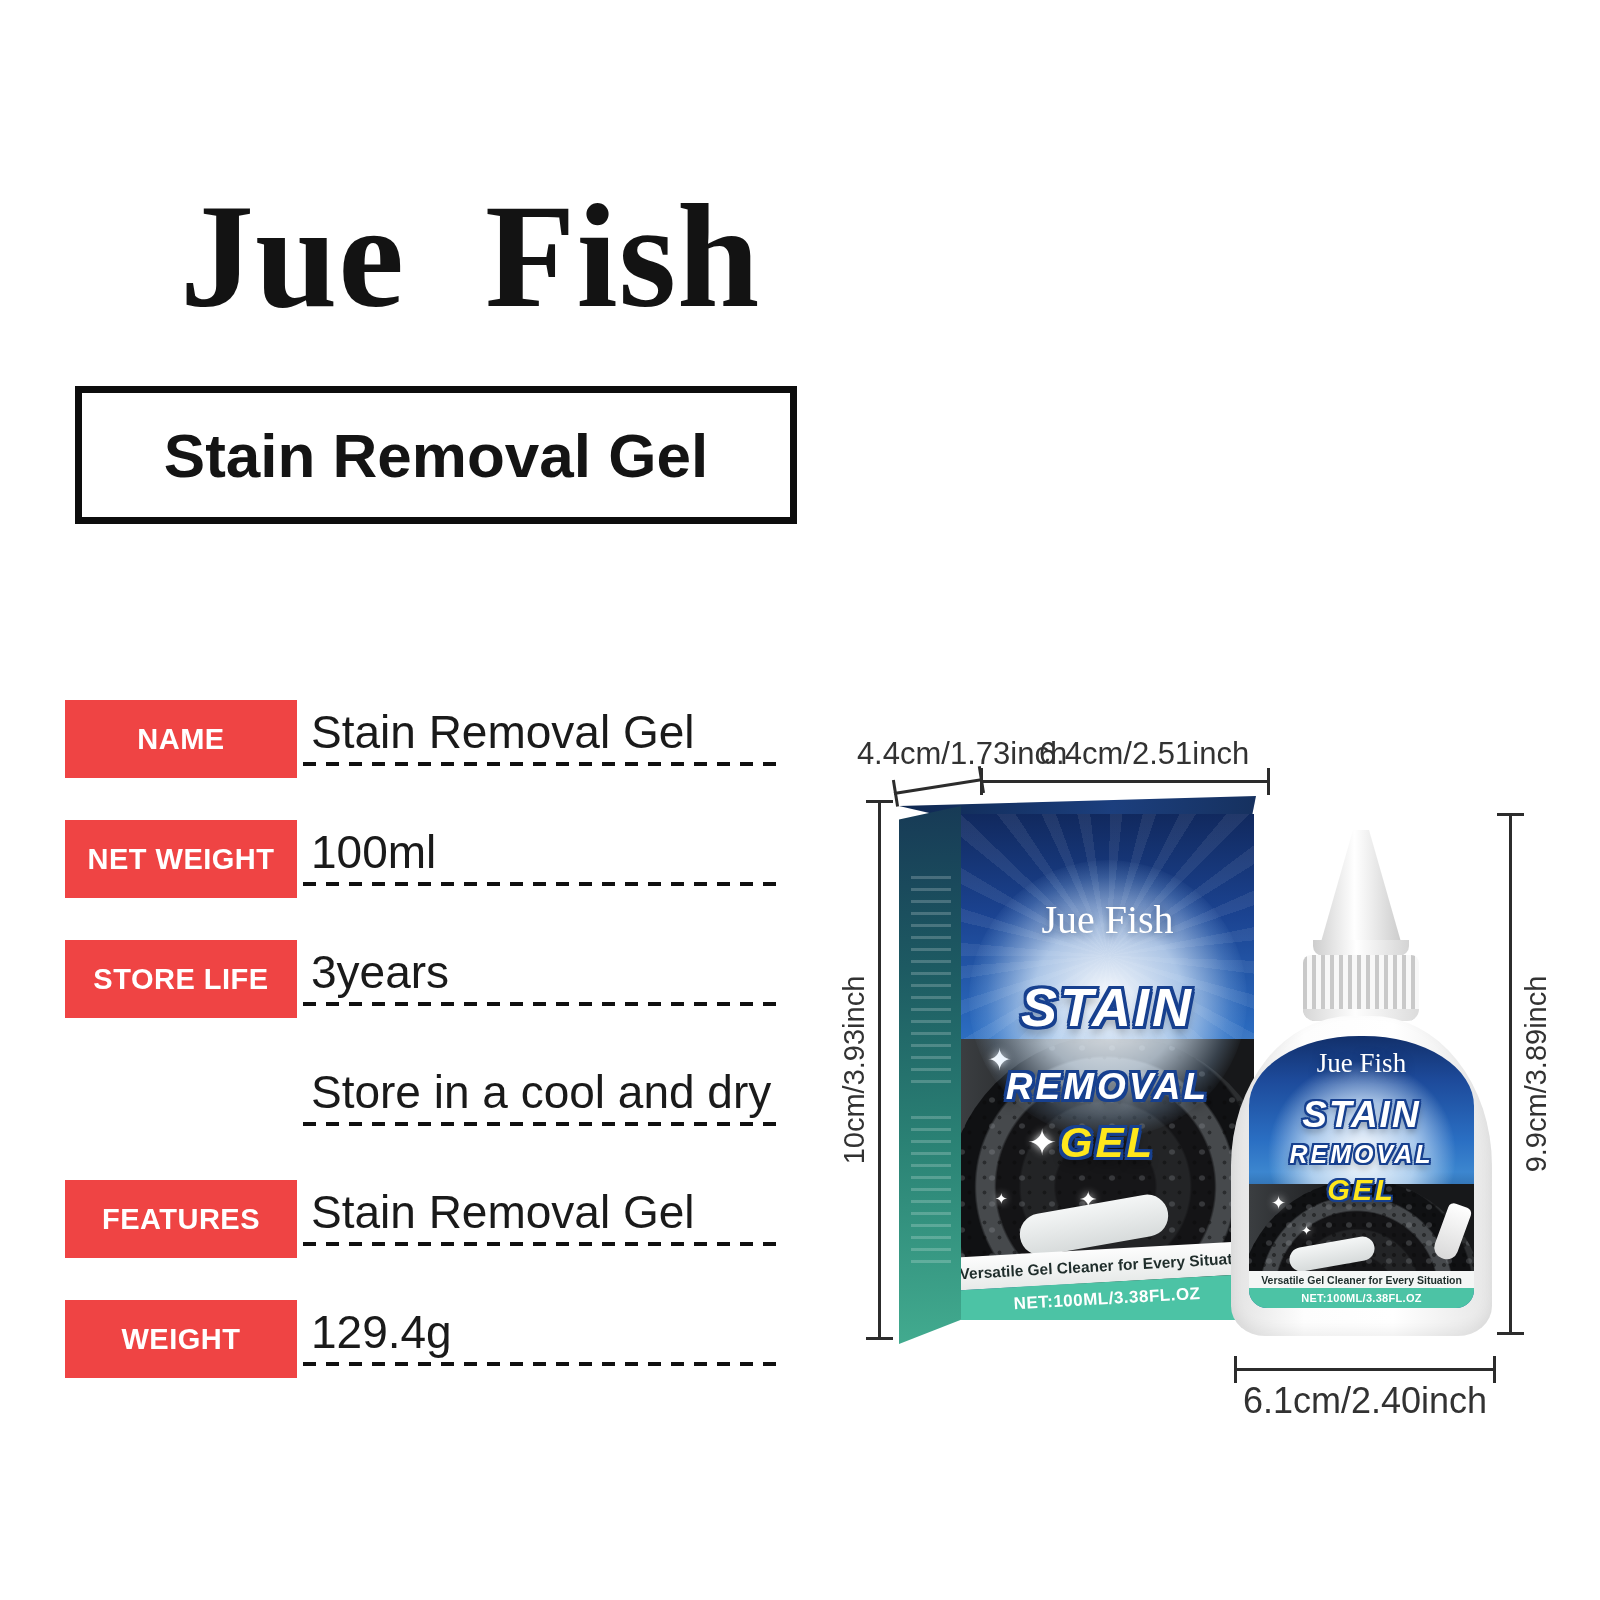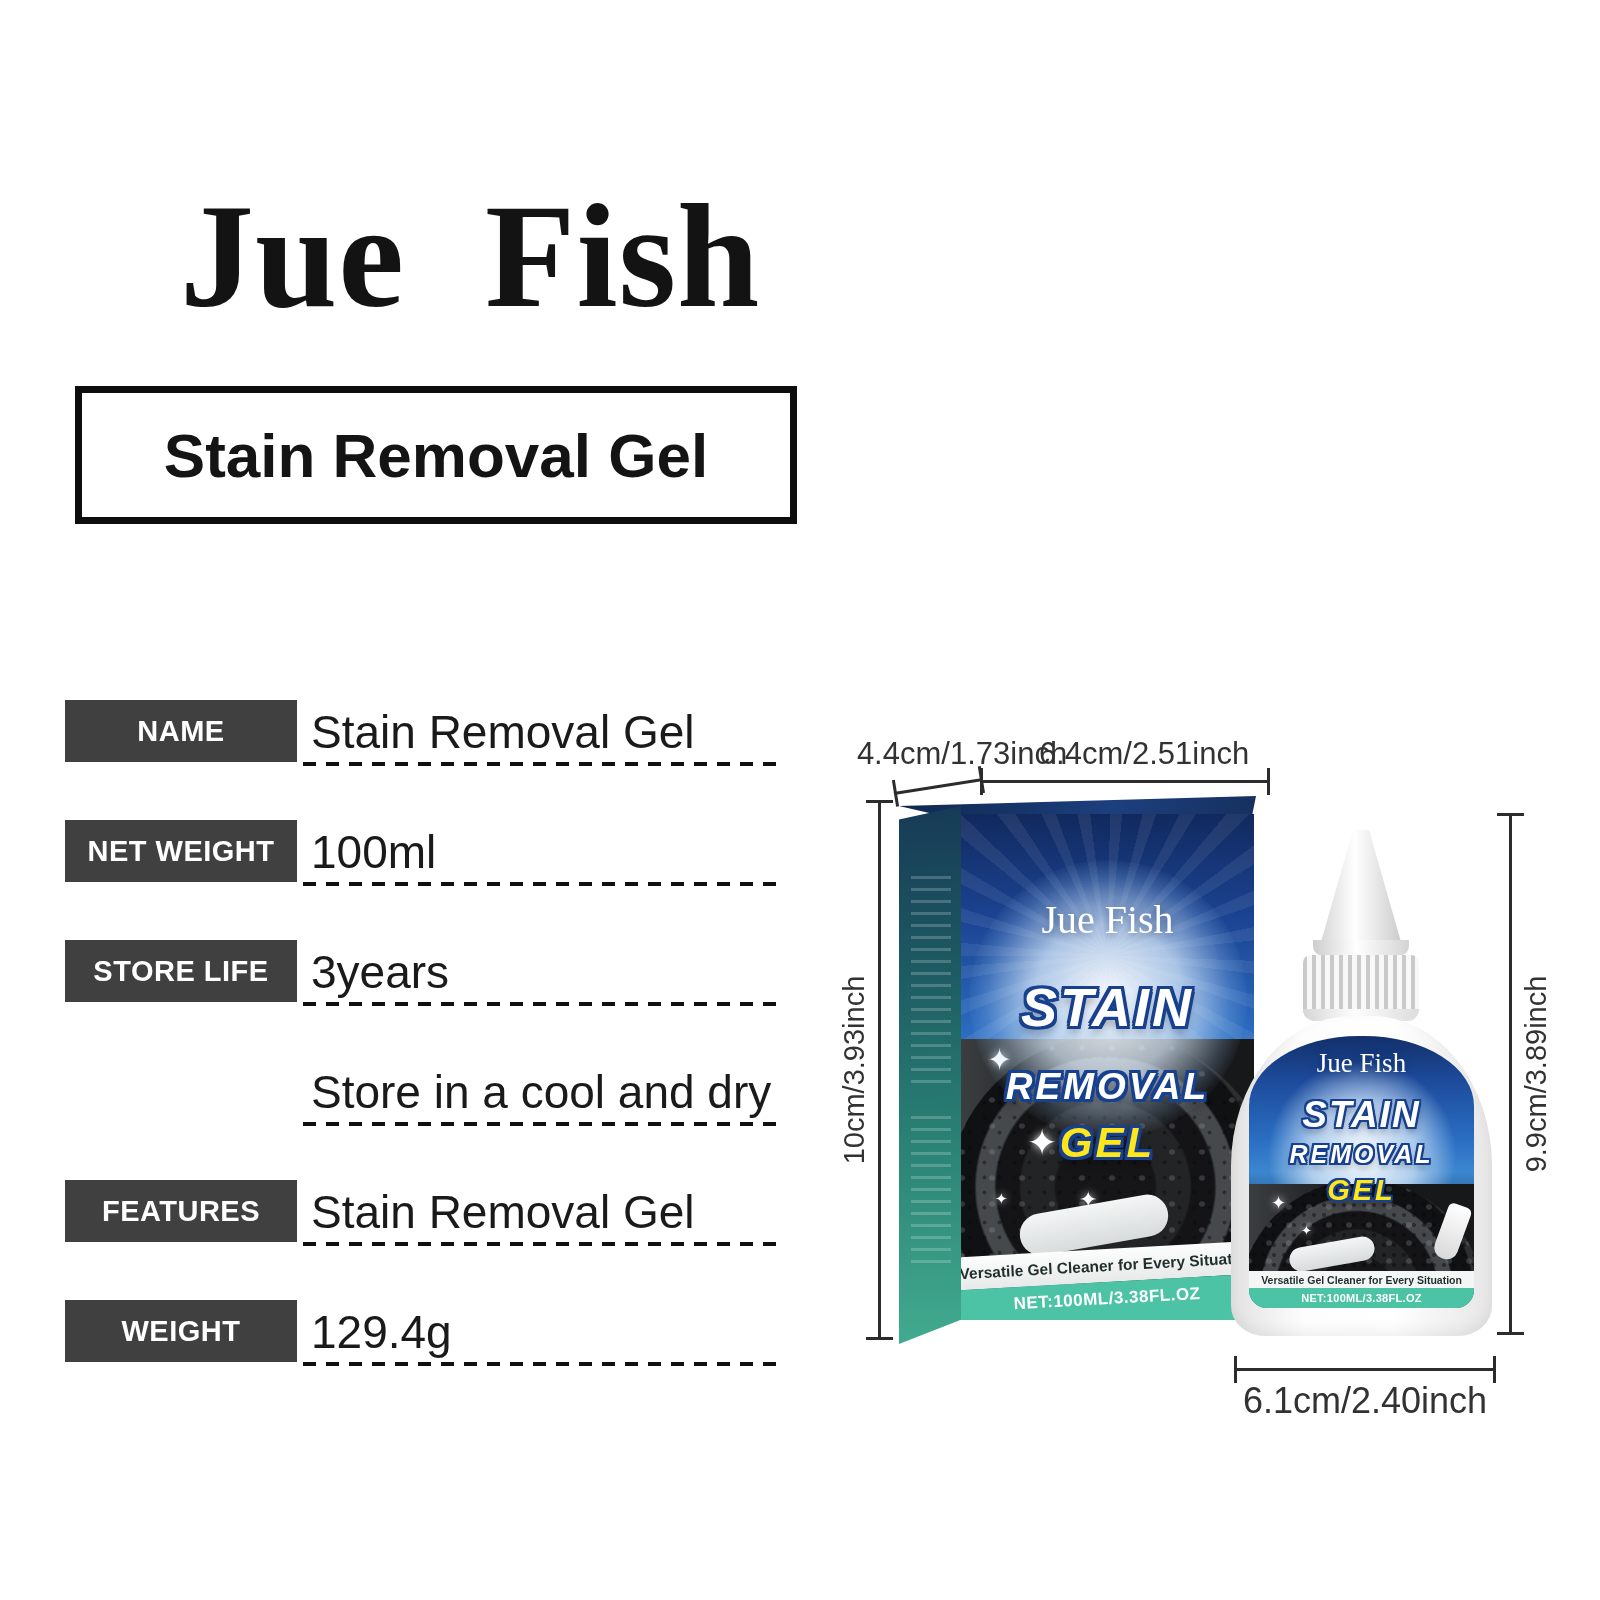--- a/index.html
+++ b/index.html
@@ -17,21 +17,21 @@
     position:absolute; left:75px; top:386px; width:722px; height:138px;
     border:7px solid #0d0d0d; background:#fff;
     display:flex; align-items:center; justify-content:center;
   }
   #title-box span{ font-size:62px; font-weight:bold; color:#141414; letter-spacing:0; }
 
   
   #spec-table{ position:absolute; left:65px; top:700px; width:715px; }
   .spec-row{ position:relative; height:62px; margin-bottom:58px; }
   .spec-label{
-    position:absolute; left:0; top:0; width:232px; height:62px; background:#404040;
+    position:absolute; left:0; top:0; width:232px; height:78px; background:#ef4444;
     display:flex; align-items:center; justify-content:center;
     color:#fff; font-size:29px; font-weight:bold; letter-spacing:.5px;
     white-space:nowrap;
   }
   .spec-value{
     position:absolute; left:246px; bottom:7px;
     font-size:46px; color:#1a1a1a; white-space:nowrap; line-height:1;
   }
   .spec-dash{
     position:absolute; left:238px; right:0; bottom:-4px; height:4px;

